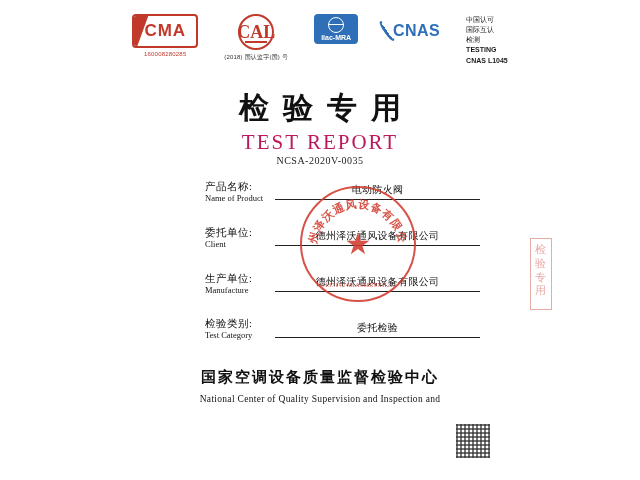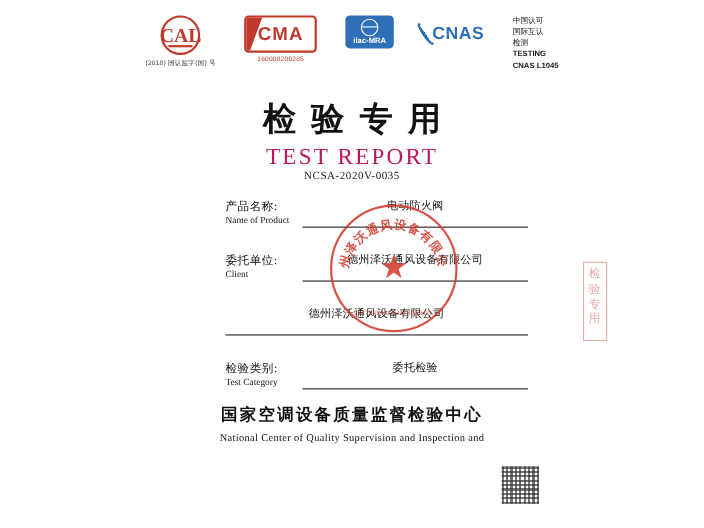--- a/index.html
+++ b/index.html
@@ -243,21 +243,21 @@
     font-size: 8.5px;
     color: #111;
     line-height: 1.25;
   }
   .field-value {
     flex: 1;
     border-bottom: 1px solid #222;
     text-align: center;
     font-size: 10px;
     color: #111;
-    padding-bottom: 12px;
+    padding-bottom: 2px;
     min-height: 14px;
     letter-spacing: .3px;
   }
 
   
   .seal {
     position: absolute;
     left: 300px;
     top: 186px;
     width: 112px;
@@ -356,33 +356,33 @@
   }
 </style>
 </head>
 <body>
 
 <div id="page">
 
   <div class="marks">
 
     <div class="mark">
+      <div class="cma-box">
+        <span class="slash"></span>
+        <span class="txt">CMA</span>
+      </div>
+      <div class="mark-caption">160008280285</div>
+    </div>
+
+    <div class="mark">
       <div class="cal-circle">
         <span class="inner">CAL</span>
         <span class="bar"></span>
       </div>
       <div class="mark-caption dark">(2018) 国认监字(国) 号</div>
-    </div>
-
-    <div class="mark">
-      <div class="cma-box">
-        <span class="slash"></span>
-        <span class="txt">CMA</span>
-      </div>
-      <div class="mark-caption">160008280285</div>
     </div>
 
     <div class="mark">
       <div class="ilac">
         <span class="globe"></span>
         <span class="label">ilac-MRA</span>
       </div>
     </div>
 
     <div class="mark">
@@ -418,20 +418,24 @@
 
     <div class="field-row">
       <div class="field-labels">
         <div class="lab-cn">委托单位:</div>
         <div class="lab-en">Client</div>
       </div>
       <div class="field-value">德州泽沃通风设备有限公司</div>
     </div>
 
     <div class="field-row">
+      <div class="field-labels">
+        <div class="lab-cn">生产单位:</div>
+        <div class="lab-en">Manufacture</div>
+      </div>
       <div class="field-value">德州泽沃通风设备有限公司</div>
     </div>
 
     <div class="field-row">
       <div class="field-labels">
         <div class="lab-cn">检验类别:</div>
         <div class="lab-en">Test Category</div>
       </div>
       <div class="field-value">委托检验</div>
     </div>

